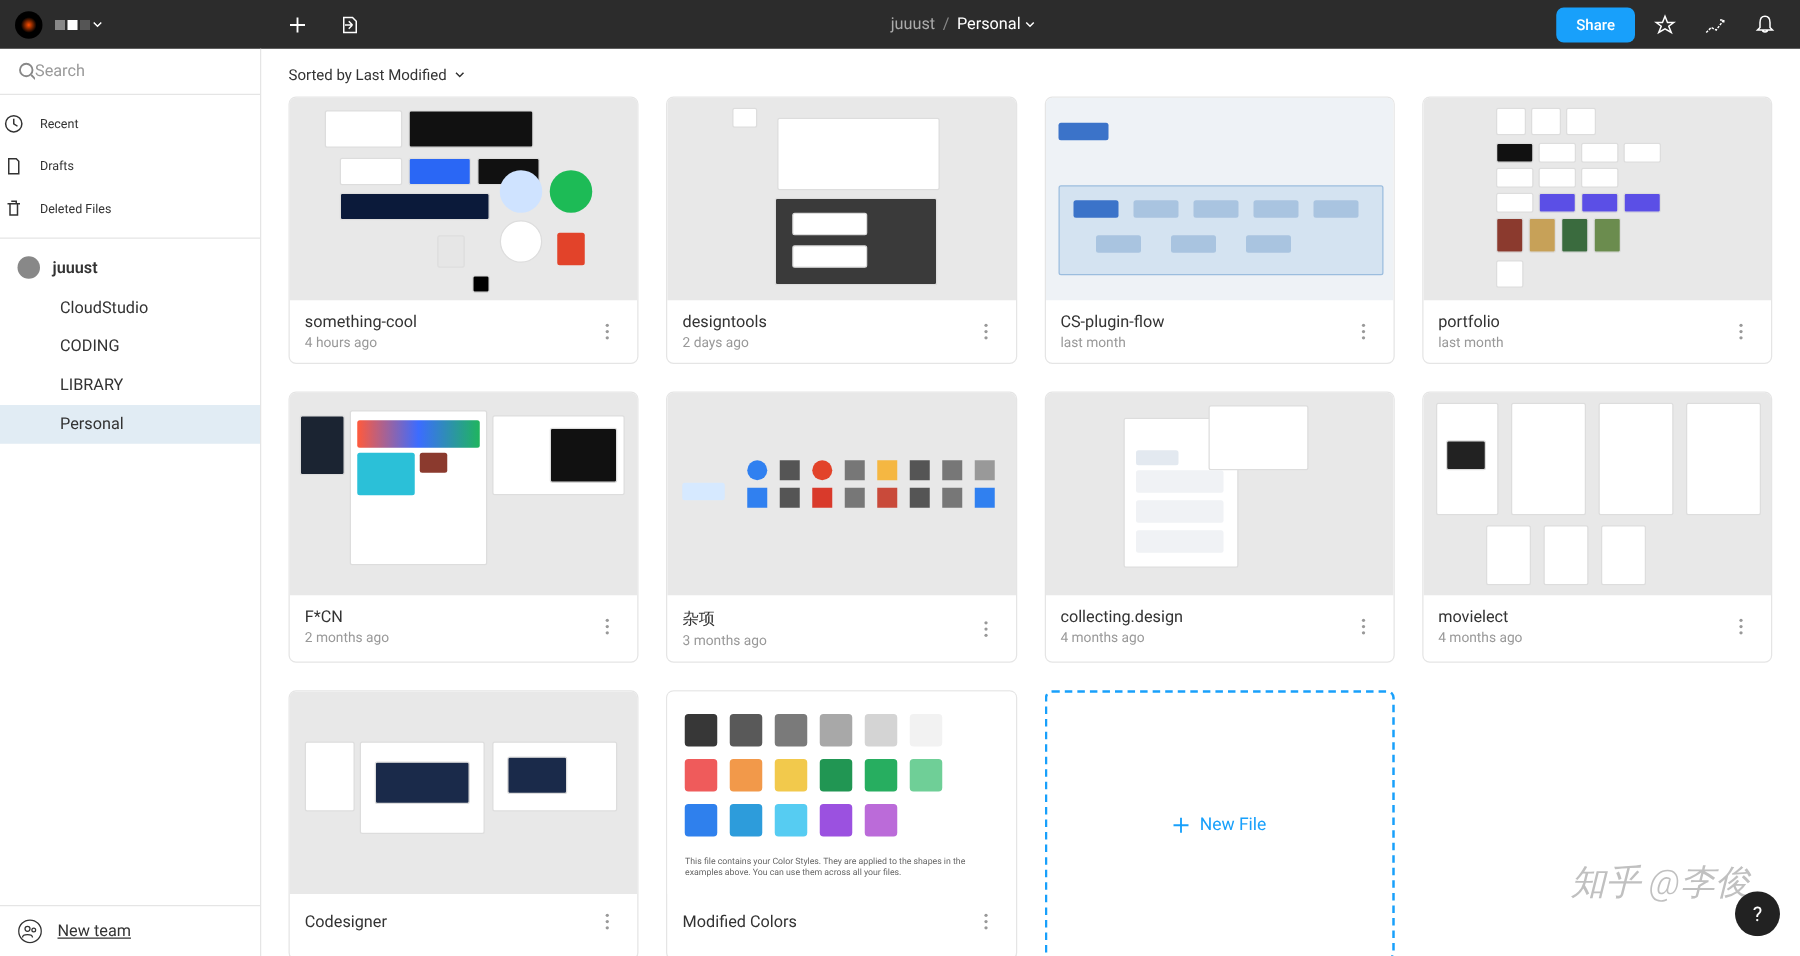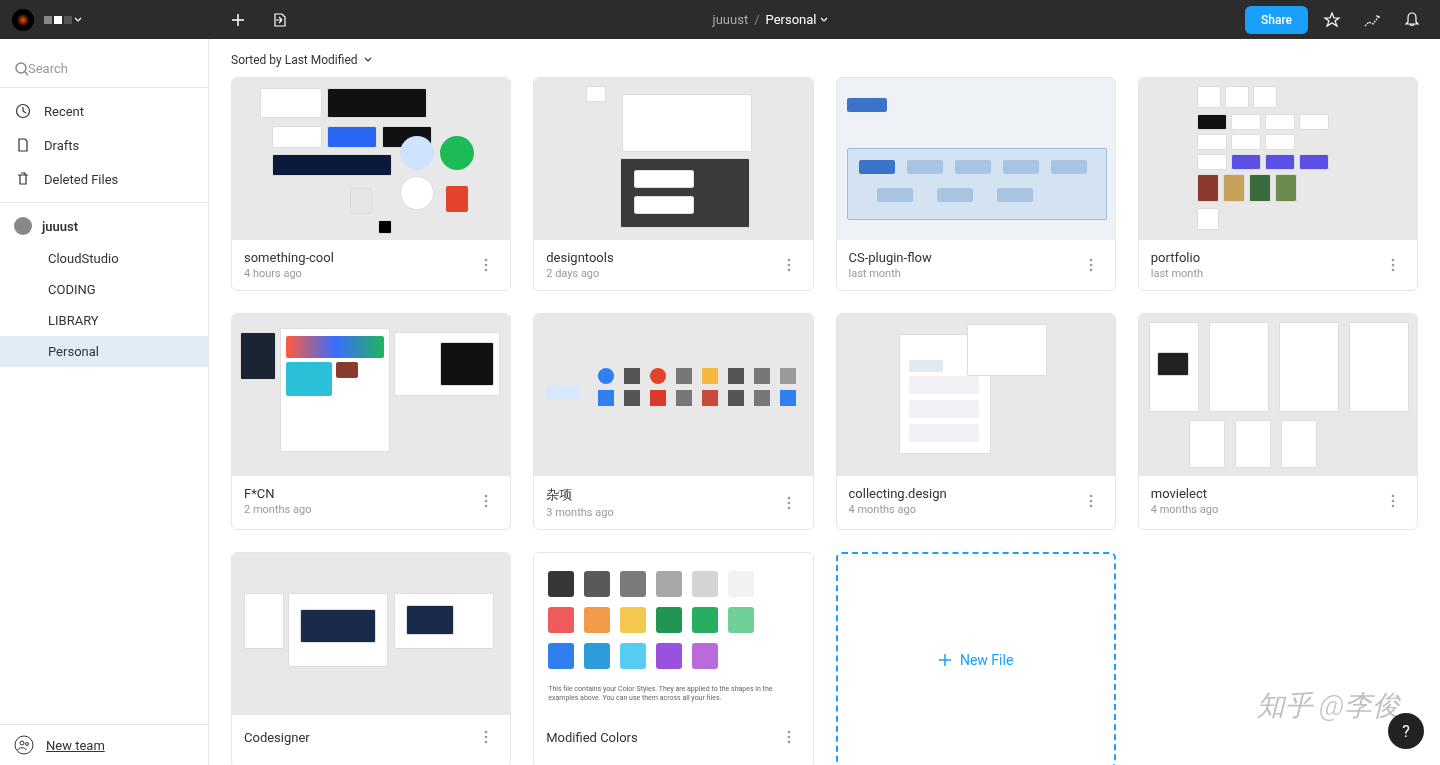--- a/index.html
+++ b/index.html
@@ -12,25 +12,25 @@
 .icon-btn { width: 32px; height: 32px; display: flex; align-items: center; justify-content: center; cursor: pointer; border-radius: 4px; }
 .topbar-center { flex: 1; display: flex; justify-content: center; align-items: center; gap: 6px; font-size: 13px; }
 .breadcrumb-parent { color: #aaa; cursor: pointer; }
 .breadcrumb-sep { color: #888; }
 .breadcrumb-current { color: #fff; cursor: pointer; display: flex; align-items: center; gap: 4px; }
 .topbar-right { display: flex; align-items: center; gap: 8px; }
 .share-btn { background: #18a0fb; color: #fff; border: none; padding: 7px 16px; border-radius: 6px; font-size: 12px; font-weight: 500; cursor: pointer; }
 
 .main { display: flex; height: calc(100% - 39px); }
 .sidebar { width: 209px; border-right: 1px solid #e5e5e5; display: flex; flex-direction: column; }
-.search-wrap { display: flex; align-items: flex-start; padding: 10px 14px; border-bottom: 1px solid #e5e5e5; margin-top: 12px; }
+.search-wrap { display: flex; align-items: center; padding: 10px 14px; border-bottom: 1px solid #e5e5e5; }
 .search-input { border: none; outline: none; font-size: 13px; flex: 1; color: #333; }
 .search-input::placeholder { color: #999; }
 .nav-section { padding: 6px 0; border-bottom: 1px solid #e5e5e5; }
-.nav-item { display: flex; align-items: center; gap: 12px; padding: 8px 14px; font-size: 13px; cursor: pointer; }
+.nav-item { display: flex; align-items: center; gap: 12px; padding: 8px 2px; font-size: 10px; cursor: pointer; }
 .nav-item .ic { width: 18px; height: 18px; display: flex; align-items: center; justify-content: center; }
 .team-section { padding: 6px 0; flex: 1; }
 .team-header { display: flex; align-items: center; gap: 10px; padding: 8px 14px; font-size: 13px; font-weight: 600; cursor: pointer; }
 .avatar-sm { width: 18px; height: 18px; border-radius: 50%; background: #888; }
 .team-sub { padding: 8px 14px 8px 48px; font-size: 13px; cursor: pointer; }
 .team-sub.active { background: #e1ecf4; }
 .new-team { display: flex; align-items: center; gap: 12px; padding: 10px 14px; font-size: 13px; cursor: pointer; border-top: 1px solid #e5e5e5; text-decoration: underline; }
 
 .content { flex: 1; overflow-y: auto; padding: 0 0 20px 0; position: relative; }
 .sort-bar { display: flex; justify-content: flex-start; padding: 14px 22px 10px; }

